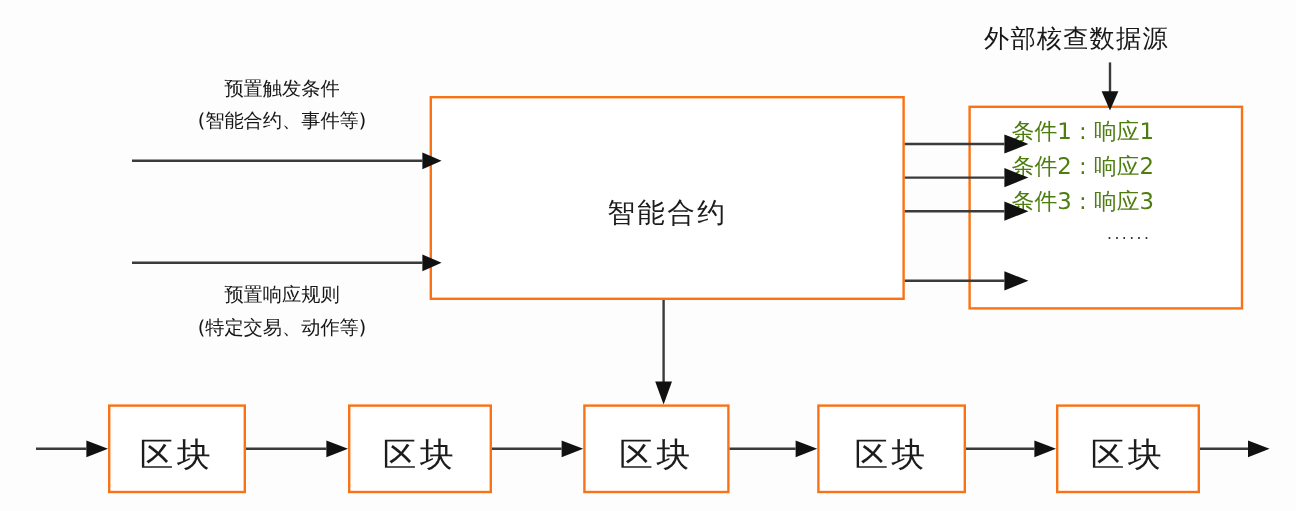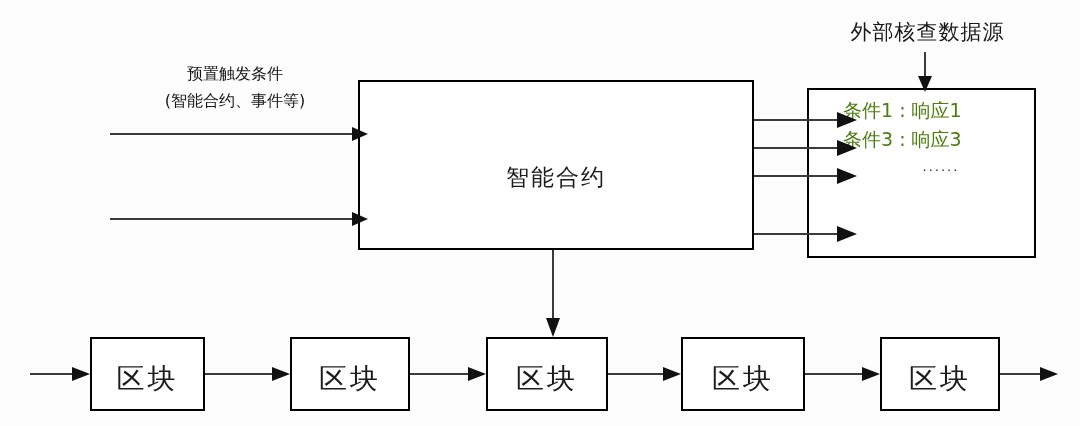--- a/index.html
+++ b/index.html
@@ -12,21 +12,21 @@
   }
   #canvas {
     position: relative;
     width: 1080px;
     height: 426px;
     background: #fdfdfd;
     overflow: hidden;
   }
   .box {
     position: absolute;
-    border: 2px solid #000000;
+    border: 2px solid #f97316;
     background: #ffffff;
     box-sizing: border-box;
   }
   .box-label {
     position: absolute;
     left: 0;
     right: 0;
     text-align: center;
     color: #1c1c1c;
     white-space: nowrap;
@@ -68,21 +68,20 @@
     line-height: 26px;
     text-align: center;
     letter-spacing: 2px;
     padding-left: 6px;
   }
   .ext-title {
     position: absolute;
     left: 820px;
     top: 18px;
     width: 215px;
-    text-align: center;
     font-size: 21px;
     color: #181818;
     letter-spacing: 1px;
     white-space: nowrap;
   }
   .inlabel {
     position: absolute;
     text-align: center;
     font-size: 16px;
     color: #161616;
@@ -124,28 +123,33 @@
 <body>
 
 <div id="canvas">
 
   <div class="ext-title">外部核查数据源</div>
 
   <div class="inlabel trigger-label">
     <div>预置触发条件</div>
     <div>(智能合约、事件等)</div>
   </div>
+  <div class="inlabel rule-label">
+    <div>预置响应规则</div>
+    <div>(特定交易、动作等)</div>
+  </div>
 
   <div class="box contract-box">
     <div class="box-label contract-label">智能合约</div>
   </div>
 
   <div class="box cond-box"></div>
   <div class="cond-list">
     <div class="cond-item">条件1 : 响应1</div>
+    <div class="cond-item">条件2 : 响应2</div>
     <div class="cond-item">条件3 : 响应3</div>
     <div class="cond-ellipsis">......</div>
   </div>
 
   <div class="box" style="left:90px;top:337px;width:115px;height:74px;">
     <div class="box-label block-label" style="top:21px;">区块</div>
   </div>
   <div class="box" style="left:290px;top:337px;width:120px;height:74px;">
     <div class="box-label block-label" style="top:21px;">区块</div>
   </div>

